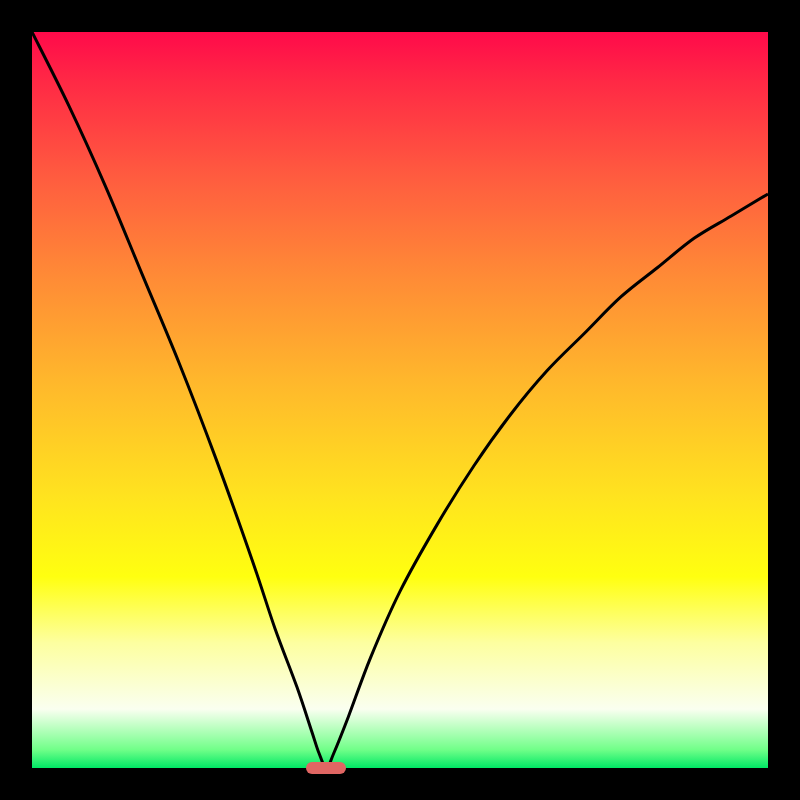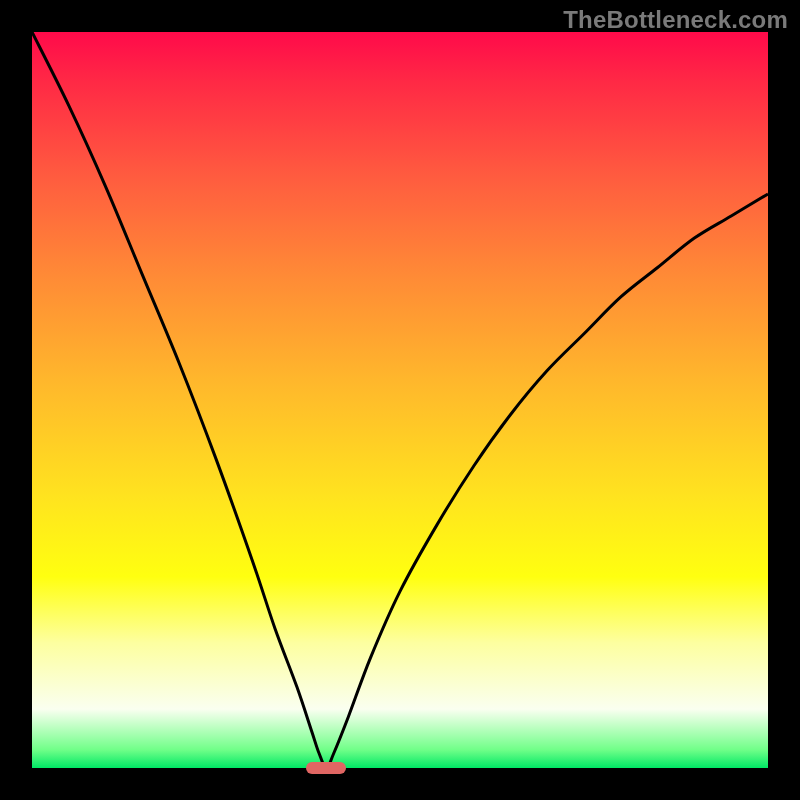--- a/index.html
+++ b/index.html
@@ -66,15 +66,14 @@
 
 <div class="container">
 
   <div class="plot-area">
     <svg class="curve-svg" viewBox="0 0 736 736" preserveAspectRatio="none">
       <path id="curve-path" d="M 0 0 C 6.13 12.27, 24.53 47.84, 36.80 73.60 C 49.07 99.36, 61.33 126.35, 73.60 154.56 C 85.87 182.77, 98.13 213.44, 110.40 242.88 C 122.67 272.32, 134.93 300.53, 147.20 331.20 C 159.47 361.87, 171.73 393.76, 184.00 426.88 C 196.27 460.00, 210.99 501.71, 220.80 529.92 C 230.61 558.13, 235.52 575.31, 242.88 596.16 C 250.24 617.01, 258.83 637.87, 264.96 655.04 C 271.09 672.21, 276.00 688.16, 279.68 699.20 C 283.36 710.24, 284.59 715.15, 287.04 721.28 C 289.49 727.41, 291.95 736.00, 294.40 736.00 C 296.85 736.00, 298.08 729.87, 301.76 721.28 C 305.44 712.69, 310.35 700.43, 316.48 684.48 C 322.61 668.53, 329.97 646.45, 338.56 625.60 C 347.15 604.75, 356.96 581.44, 368.00 559.36 C 379.04 537.28, 392.53 513.97, 404.80 493.12 C 417.07 472.27, 429.33 452.64, 441.60 434.24 C 453.87 415.84, 466.13 398.67, 478.40 382.72 C 490.67 366.77, 502.93 352.05, 515.20 338.56 C 527.47 325.07, 539.73 314.03, 552.00 301.76 C 564.27 289.49, 576.53 276.00, 588.80 264.96 C 601.07 253.92, 613.33 245.33, 625.60 235.52 C 637.87 225.71, 650.13 214.67, 662.40 206.08 C 674.67 197.49, 686.93 191.36, 699.20 184.00 C 711.47 176.64, 729.87 165.60, 736.00 161.92" fill="none" stroke="#000000" stroke-width="3"></path>
     </svg>
     <div id="min-marker" class="marker" style="left: 294.4px; top: 736px;"></div>
   </div>
 
-  <div class="watermark">TheBottleneck.com</div>
 
 </div>
 
 </body></html>

